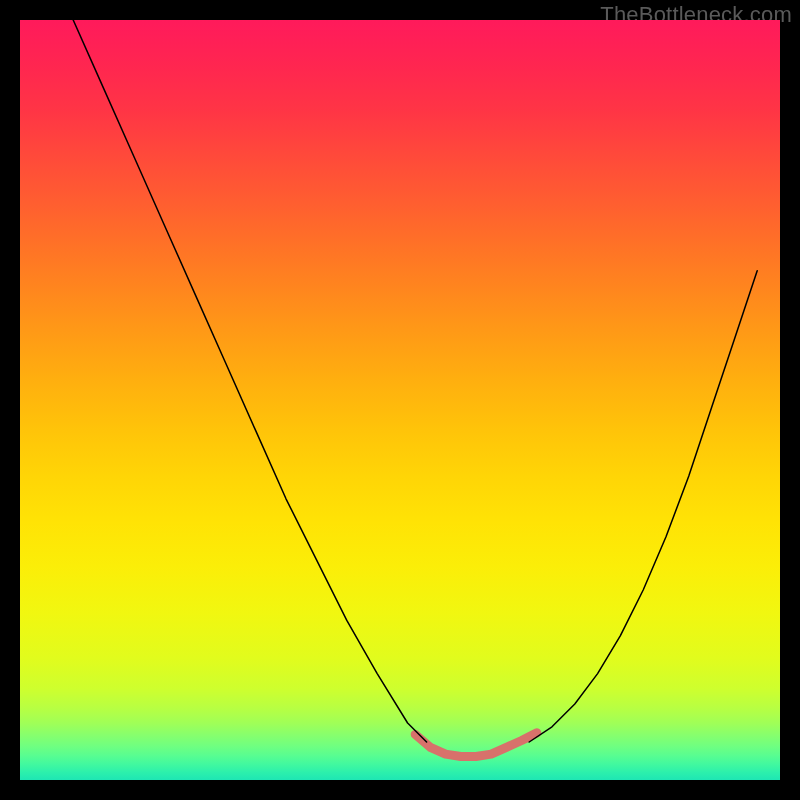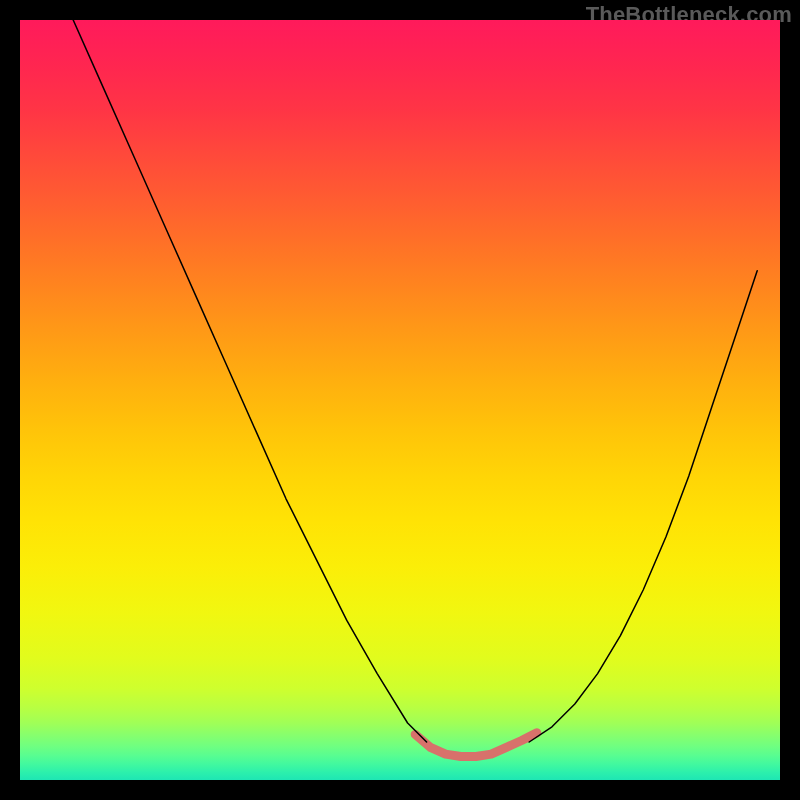--- a/index.html
+++ b/index.html
@@ -22,21 +22,21 @@
     top: 20px;
     width: 760px;
     height: 760px;
   }
   .watermark {
     position: absolute;
     top: 2px;
     right: 8px;
     font-family: Arial, Helvetica, sans-serif;
     font-size: 22px;
-    font-weight: 700;
+    font-weight: 400;
     color: #5a5a5a;
     letter-spacing: 0.2px;
     text-align: right;
   }
 </style>
 </head>
 <body>
 
 <div class="frame">
   <div class="watermark">TheBottleneck.com</div>

